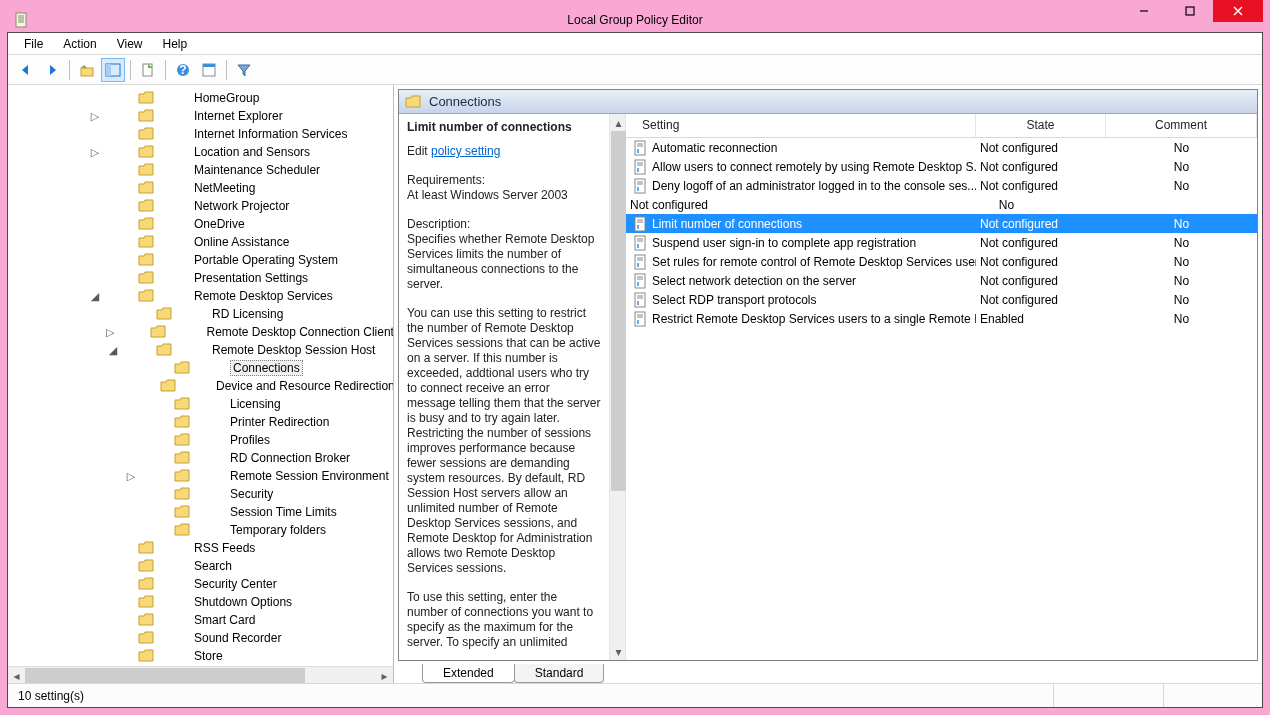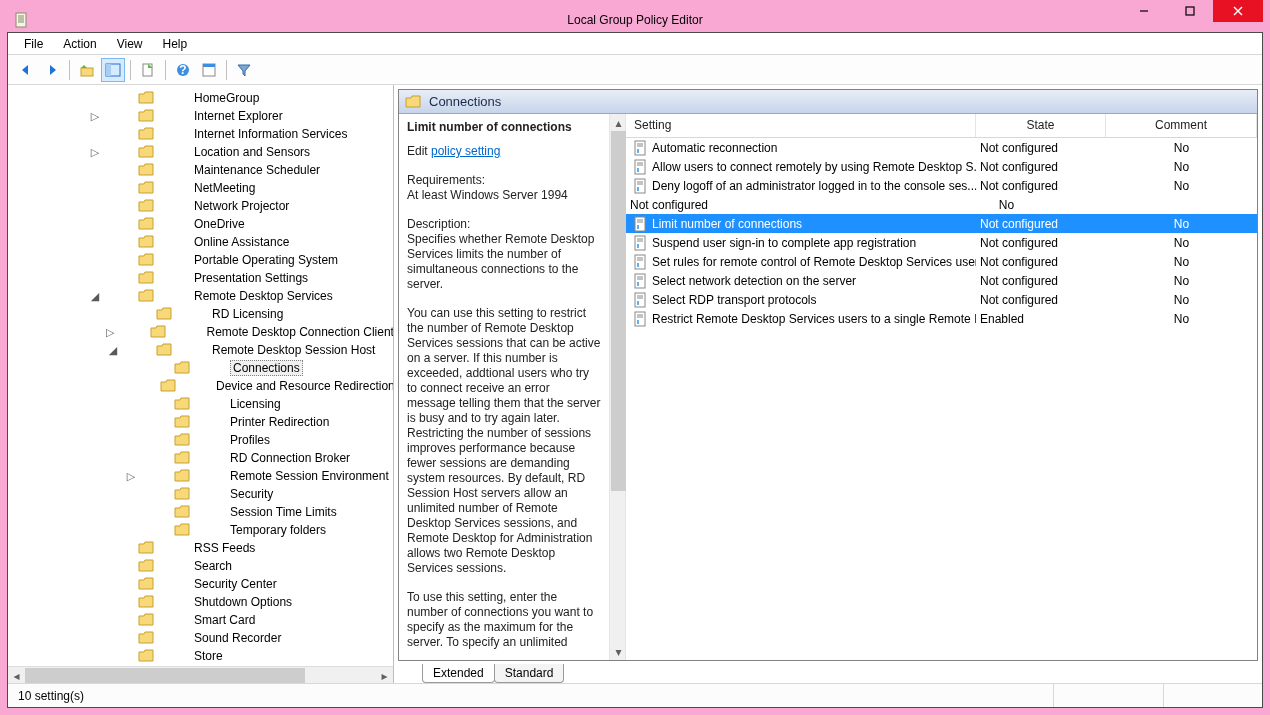--- a/index.html
+++ b/index.html
@@ -41,33 +41,33 @@
 .desc-pane .title{font-weight:bold;margin-bottom:10px;}
 .desc-pane a{color:#0066cc;text-decoration:underline;}
 .desc-pane p{margin-bottom:14px;line-height:1.25;}
 .vscroll{width:17px;background:#f0f0f0;position:relative;border-left:1px solid #e5e5e5;border-right:1px solid #e5e5e5;}
 .vscroll .arr{position:absolute;width:17px;height:17px;left:0;display:flex;align-items:center;justify-content:center;color:#606060;}
 .vscroll .arr.t{top:0;}
 .vscroll .arr.b{bottom:0;}
 .vscroll .thumb{position:absolute;left:1px;width:15px;top:17px;height:360px;background:#cdcdcd;}
 .list-pane{flex:1;display:flex;flex-direction:column;min-height:0;}
 .list-hdr{display:flex;height:24px;border-bottom:1px solid #d8d8d8;}
-.list-hdr .col{padding:4px 8px;border-right:1px solid #e4e4e4;color:#222;}
+.list-hdr .col{padding:4px 16px;border-right:1px solid #e4e4e4;color:#222;}
 .col-s{width:350px;}
 .col-st{width:130px;text-align:center;}
 .col-c{flex:1;text-align:center;}
 .rows{flex:1;overflow:hidden;}
 .row{display:flex;height:19px;align-items:center;}
 .row.sel{background:#1e90ff;color:#fff;}
 .row .c1{width:350px;display:flex;align-items:center;padding-left:6px;white-space:nowrap;overflow:hidden;text-overflow:ellipsis;}
 .row .c2{width:130px;text-align:left;padding-left:4px;}
 .row .c3{flex:1;text-align:center;}
 .pol-icon{width:16px;height:16px;margin-right:4px;flex-shrink:0;}
 .tabs{height:22px;display:flex;align-items:flex-end;padding-left:24px;}
-.tab{border:1px solid #9a9a9a;border-top:none;border-radius:0 0 4px 4px;padding:2px 10px;background:#fff;margin-right:-1px;font-size:12px;cursor:default;}
+.tab{border:1px solid #9a9a9a;border-top:none;border-radius:0 0 4px 4px;padding:2px 20px;background:#fff;margin-right:-1px;font-size:12px;cursor:default;}
 .tab.inactive{background:#f4f4f4;}
 .status{height:24px;border-top:1px solid #d8d8d8;display:flex;align-items:center;padding:0 8px;background:#fcfcfc;}
 .status .cell{border-right:1px solid #d8d8d8;height:100%;display:flex;align-items:center;}
 .status .cell:first-child{width:1038px;padding-left:2px;}
 .status .cell:nth-child(2){width:110px;}
 svg{display:block;}
 </style>
 </head>
 <body>
 
@@ -469,21 +469,21 @@
                 <svg width="16" height="14" viewBox="0 0 16 14">
                   <path d="M1 3 L6 3 L7 1 L15 1 L15 12 L1 12 Z" fill="#f7d97a" stroke="#c9a02e"></path>
                 </svg>
               </span>
             <span class="hdr-text">Connections</span>
           </div>
           <div class="right-body">
             <div class="desc-pane">
               <div class="title">Limit number of connections</div>
               <p><span>Edit </span><a href="#">policy setting </a></p>
-              <p><span>Requirements:</span><br><span>At least Windows Server 1994</span></p>
+              <p><span>Requirements:</span><br><span>At least Windows Server 2003</span></p>
               <p><span>Description:</span><br><span>Specifies whether Remote Desktop Services limits the number of simultaneous connections to the server.</span></p>
               <p>You can use this setting to restrict the number of Remote Desktop Services sessions that can be active on a server. If this number is exceeded, addtional users who try to connect receive an error message telling them that the server is busy and to try again later. Restricting the number of sessions improves performance because fewer sessions are demanding system resources. By default, RD Session Host servers allow an unlimited number of Remote Desktop Services sessions, and Remote Desktop for Administration allows two Remote Desktop Services sessions.</p>
               <p>To use this setting, enter the number of connections you want to specify as the maximum for the server. To specify an unlimited</p>
             </div>
             <div class="vscroll">
               <div class="arr t">▴</div>
               <div class="thumb"></div>
               <div class="arr b">▾</div>
             </div>
             <div class="list-pane">

